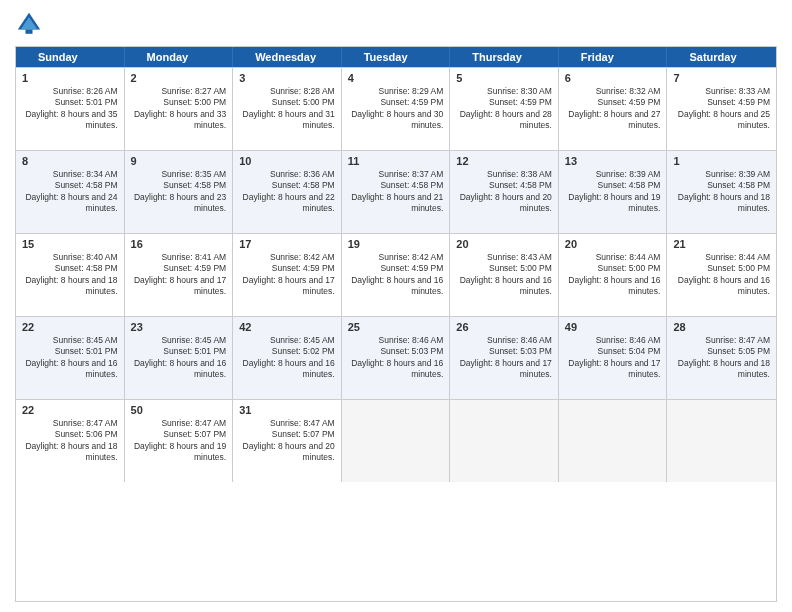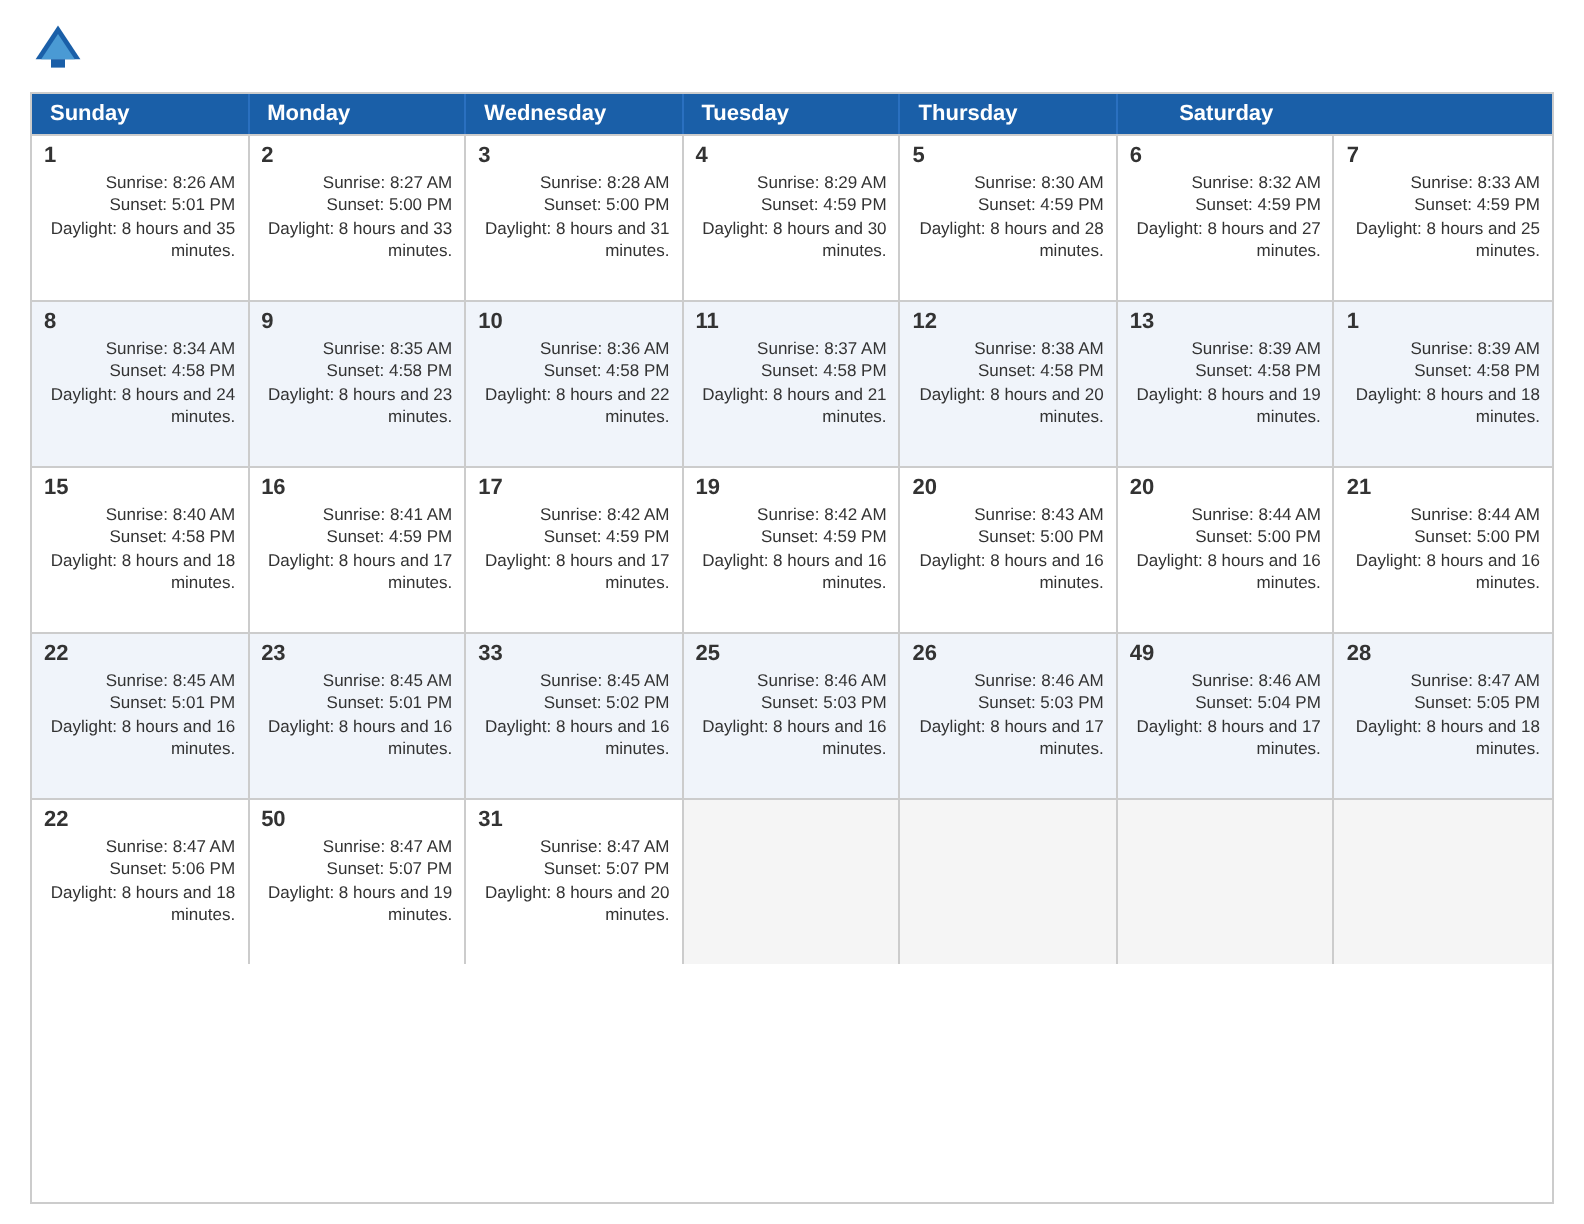--- a/index.html
+++ b/index.html
@@ -60,24 +60,24 @@
     }
     .calendar-header {
       display: grid;
       grid-template-columns: repeat(7, 1fr);
       background: #1a5fa8;
     }
     .cal-head-cell {
       color: #fff;
       font-size: 11px;
       font-weight: bold;
-      padding: 4px 9px;
+      padding: 4px 22px;
       border-right: 1px solid #2a70c0;
     }
-    .cal-head-cell:last-child { border-right: none; text-align: center; }
+    .cal-head-cell:last-child { border-right: none; }
     .calendar-body {
       display: flex;
       flex-direction: column;
     }
     .cal-row {
       display: grid;
       grid-template-columns: repeat(7, 1fr);
       border-top: 1px solid #ccc;
     }
     .cal-cell {
@@ -127,20 +127,21 @@
     </div>
   </div>
 
   <div class="calendar">
     <div class="calendar-header">
     <div class="cal-head-cell">Sunday</div>
         <div class="cal-head-cell">Monday</div>
         <div class="cal-head-cell">Wednesday</div>
         <div class="cal-head-cell">Tuesday</div>
         <div class="cal-head-cell">Thursday</div>
+        <div class="cal-head-cell">Friday</div>
         <div class="cal-head-cell">Saturday</div>
       </div>
     <div class="calendar-body">
     <div class="cal-row">
           <div class="cal-cell">
             <span class="day-num">1</span>
             <div class="cell-text">Sunrise: 8:26 AM<br>Sunset: 5:01 PM<br>Daylight: 8 hours and 35 minutes.</div>
           </div>
           <div class="cal-cell">
             <span class="day-num">2</span>
@@ -230,21 +231,21 @@
         <div class="cal-row alt-row">
           <div class="cal-cell">
             <span class="day-num">22</span>
             <div class="cell-text">Sunrise: 8:45 AM<br>Sunset: 5:01 PM<br>Daylight: 8 hours and 16 minutes.</div>
           </div>
           <div class="cal-cell">
             <span class="day-num">23</span>
             <div class="cell-text">Sunrise: 8:45 AM<br>Sunset: 5:01 PM<br>Daylight: 8 hours and 16 minutes.</div>
           </div>
           <div class="cal-cell">
-            <span class="day-num">33</span>
+            <span class="day-num">42</span>
             <div class="cell-text">Sunrise: 8:45 AM<br>Sunset: 5:02 PM<br>Daylight: 8 hours and 16 minutes.</div>
           </div>
           <div class="cal-cell">
             <span class="day-num">25</span>
             <div class="cell-text">Sunrise: 8:46 AM<br>Sunset: 5:03 PM<br>Daylight: 8 hours and 16 minutes.</div>
           </div>
           <div class="cal-cell">
             <span class="day-num">26</span>
             <div class="cell-text">Sunrise: 8:46 AM<br>Sunset: 5:03 PM<br>Daylight: 8 hours and 17 minutes.</div>
           </div>

